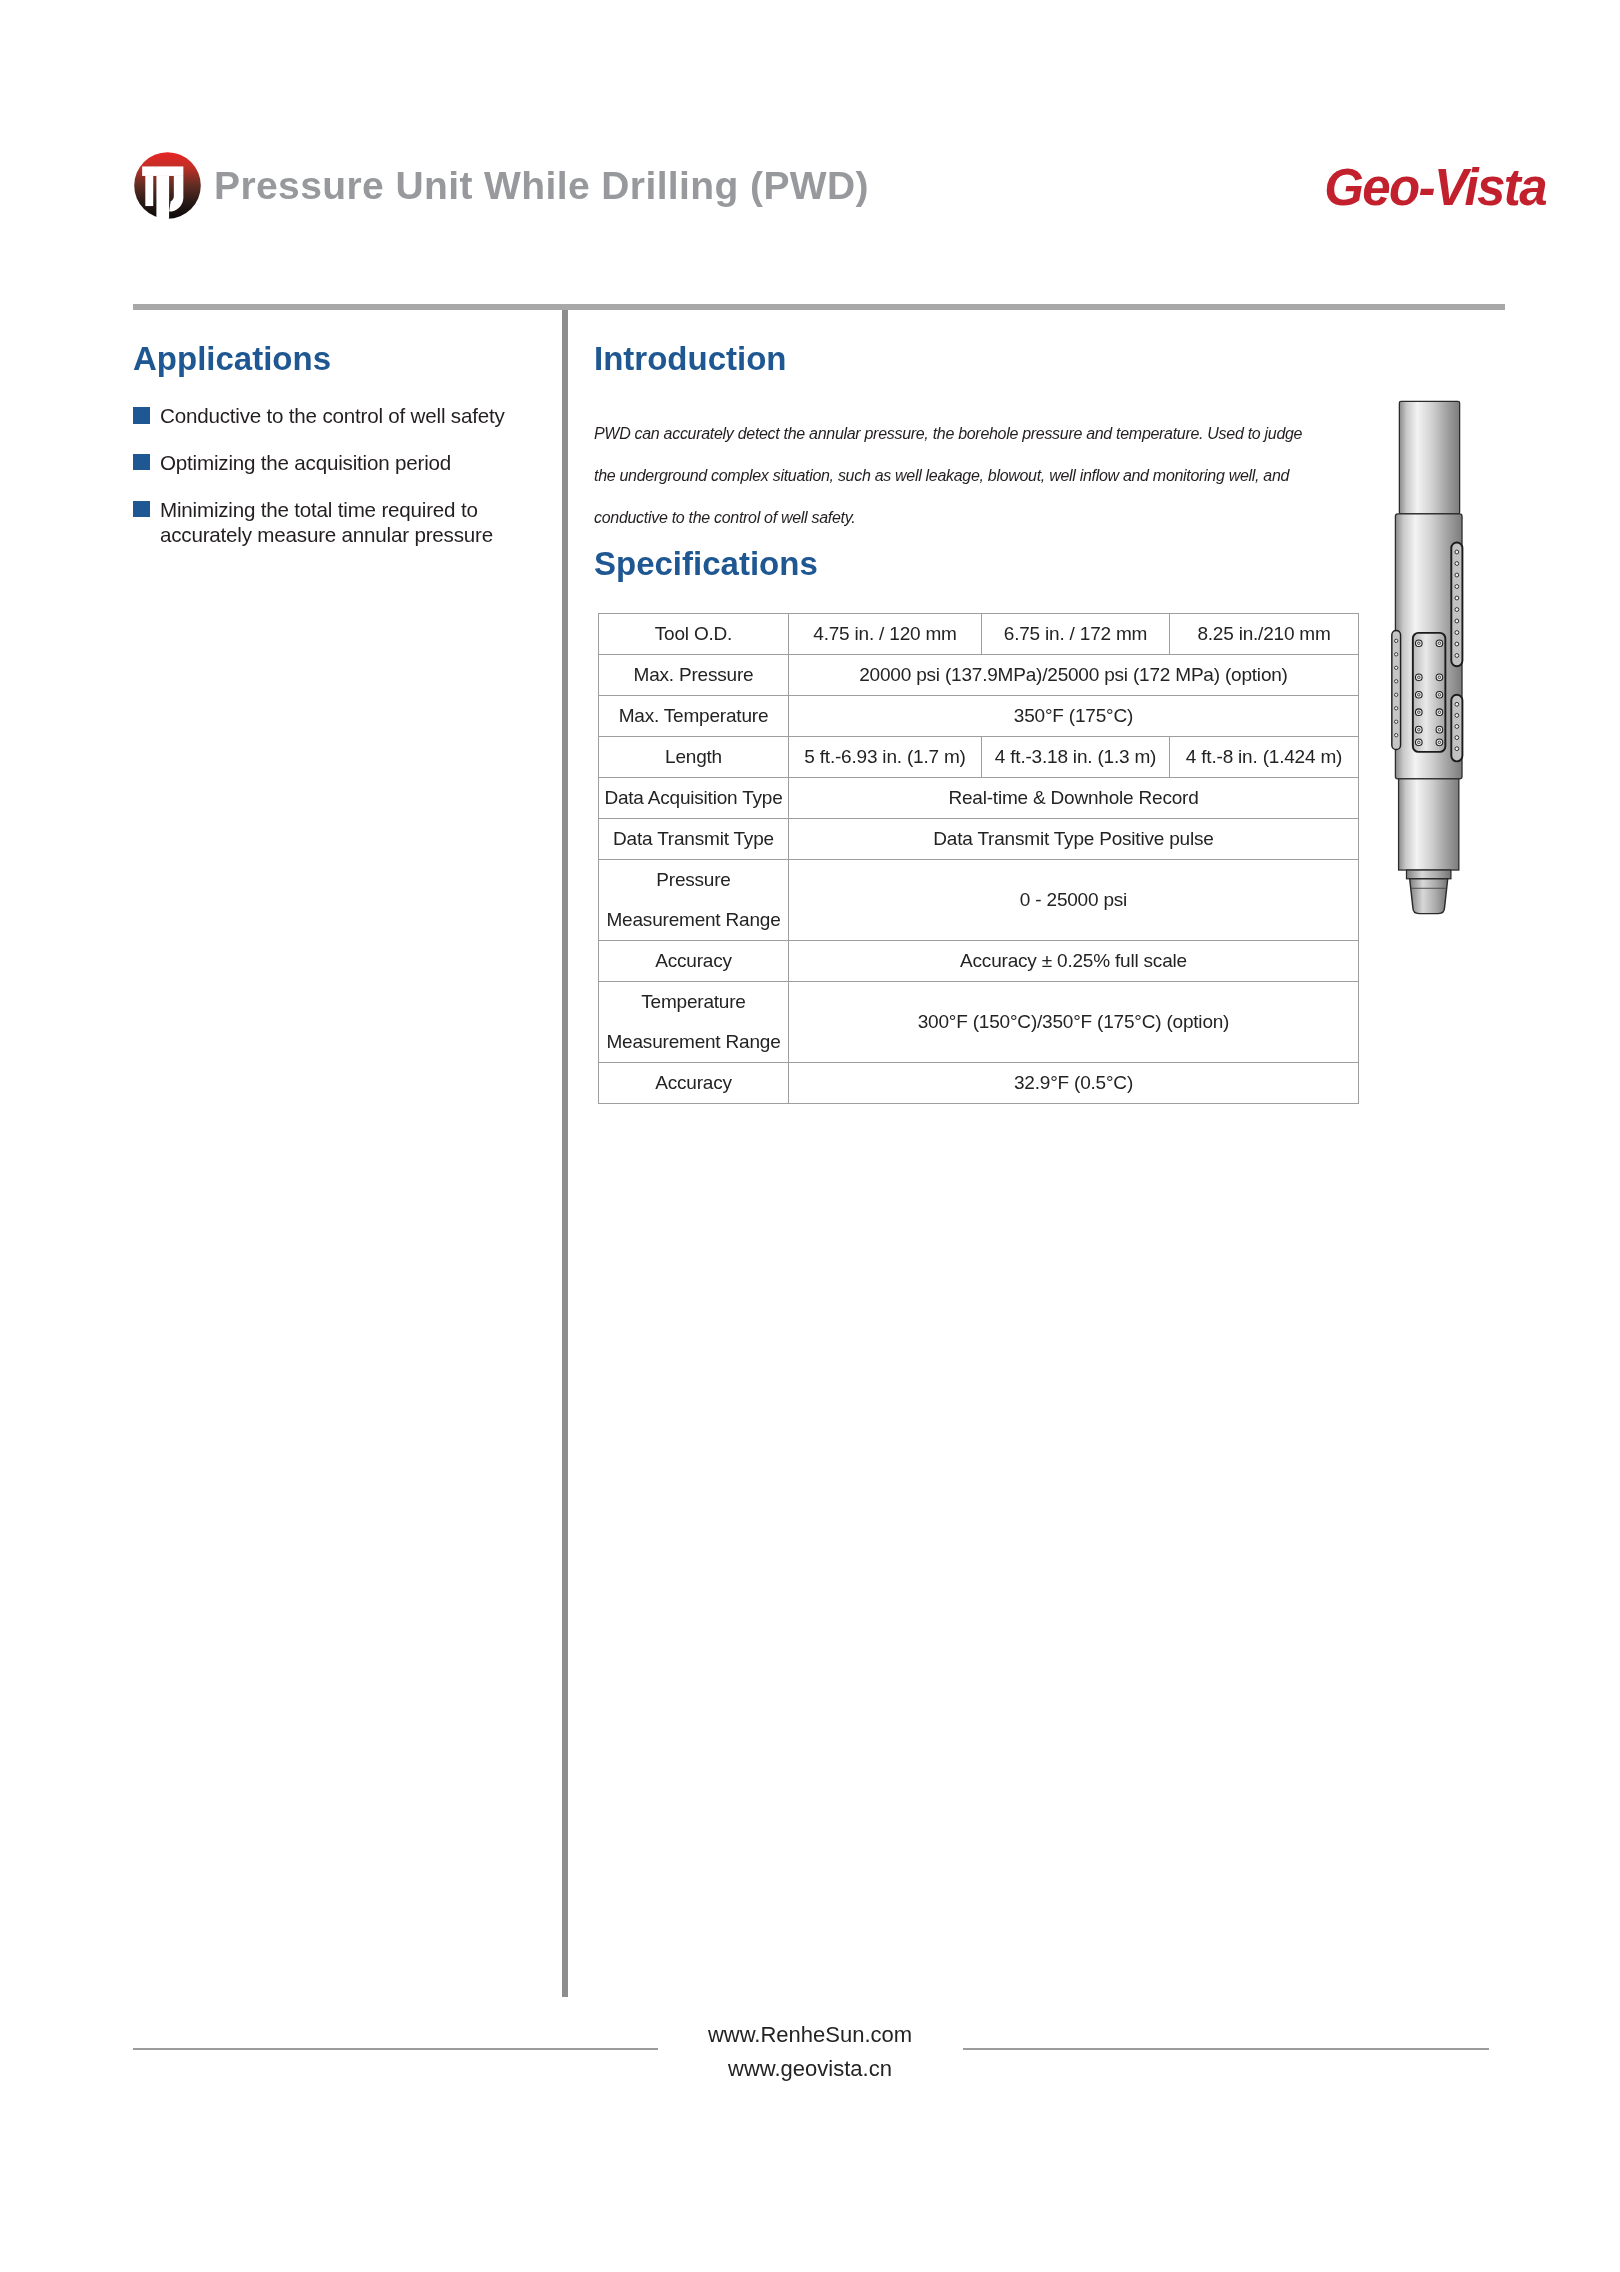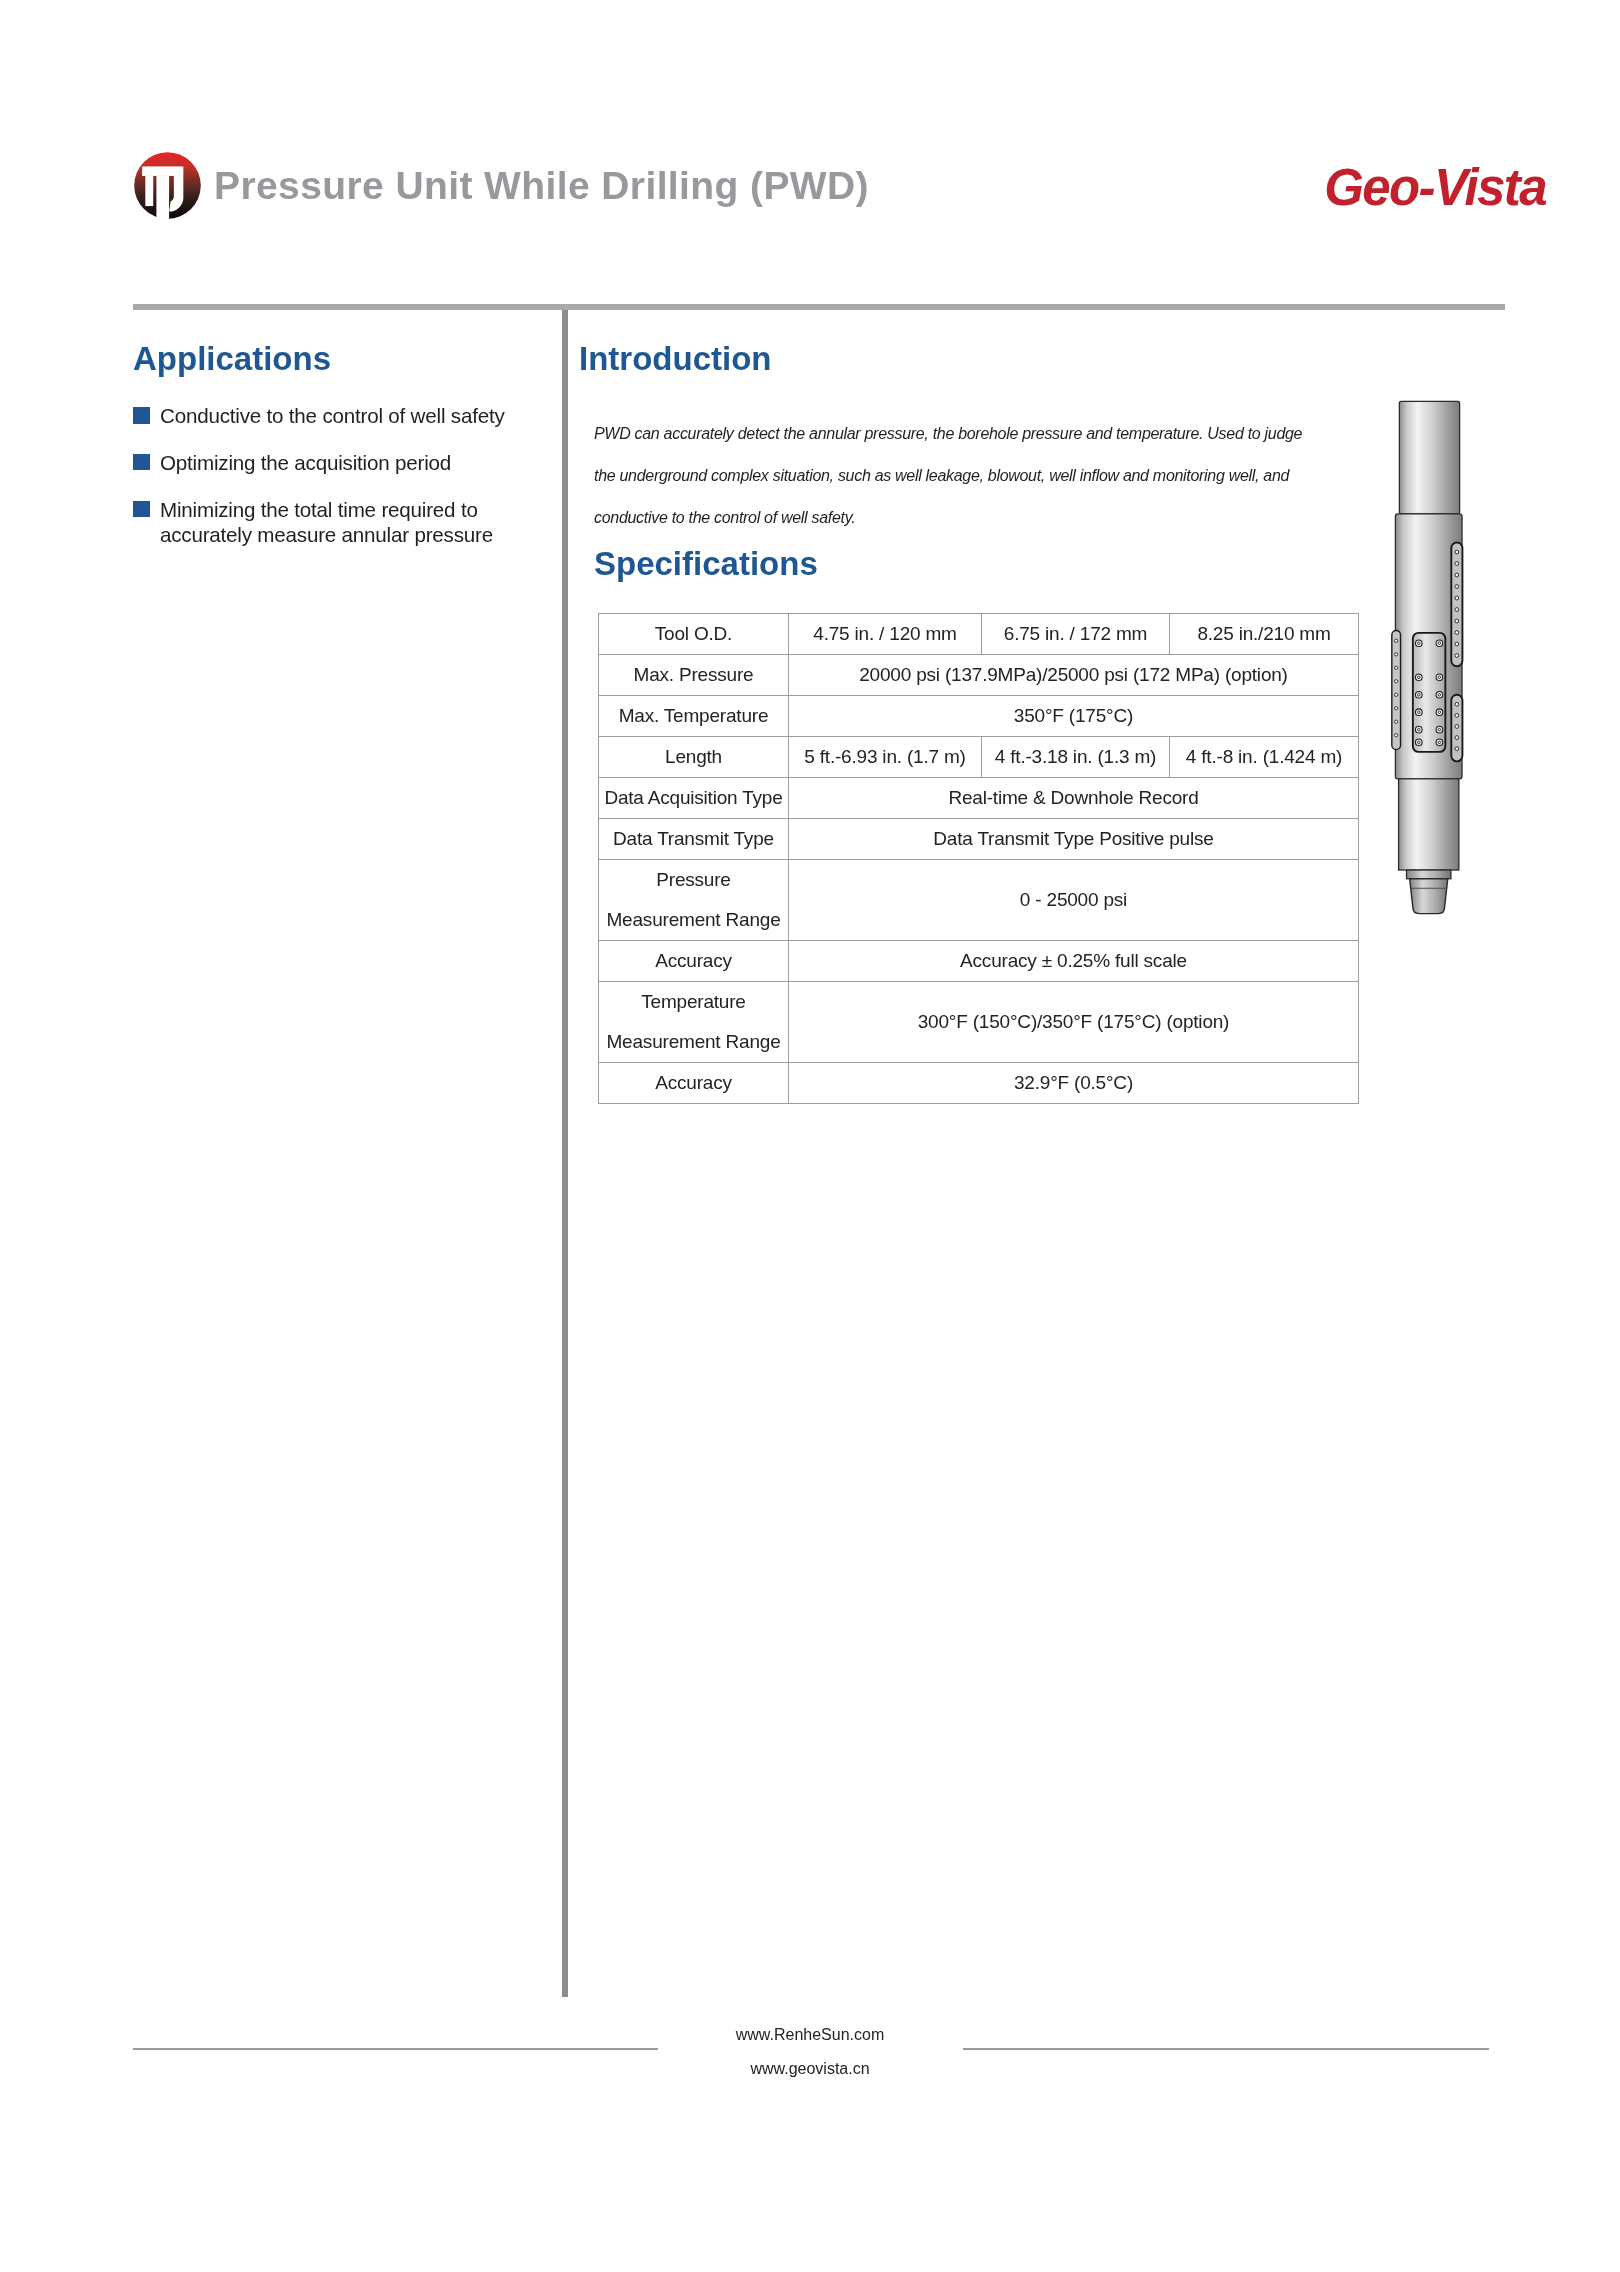--- a/index.html
+++ b/index.html
@@ -30,21 +30,21 @@
   .h2{font-size:33px;font-weight:700;color:#1e5791;white-space:nowrap;margin:0;}
 
   
   .app-heading{position:absolute;left:133px;top:340px;}
   .app-list{position:absolute;left:133px;top:403px;}
   .bullet-item{display:flex;margin-bottom:21.4px;}
   .bullet-sq{flex:0 0 auto;width:16.7px;height:16.7px;background:#1e5791;margin:4px 10.3px 0 0;}
   .bullet-txt{width:413px;font-size:20.6px;line-height:25.4px;letter-spacing:-0.2px;}
 
   
-  .intro-heading{position:absolute;left:579px;top:340px;}
+  .intro-heading{position:absolute;left:594px;top:340px;}
   .intro-para{
     position:absolute;left:594px;top:397px;width:732px;
     font-size:16px;line-height:42px;letter-spacing:-0.3px;font-style:italic;
   }
   .spec-heading{position:absolute;left:594px;top:545px;}
   .spec-table{
     position:absolute;left:598px;top:613px;width:760px;
     border-collapse:collapse;table-layout:fixed;border-radius:10px;
   }
   .spec-table td{
@@ -53,21 +53,21 @@
     font-size:19px;line-height:40px;letter-spacing:-0.2px;
     color:#232323;padding:0 3.2px;overflow:hidden;
   }
 
   
   .tool-svg{position:absolute;left:1388px;top:395px;width:83px;height:525px;}
 
   
   .footer{
     position:absolute;left:0;top:2018px;width:1620px;
-    text-align:center;font-size:16px;line-height:34px;color:#232323;
+    text-align:center;font-size:22px;line-height:34px;color:#232323;
   }
   .f-line-left{position:absolute;left:133px;top:2048px;width:525px;height:2.4px;background:#9b9b9b;}
   .f-line-right{position:absolute;left:963px;top:2048px;width:526px;height:2.4px;background:#9b9b9b;}
 </style>
 </head>
 <body>
 
 <div class="page">
 
   <svg class="logo-mark" viewBox="0 0 92 106">

